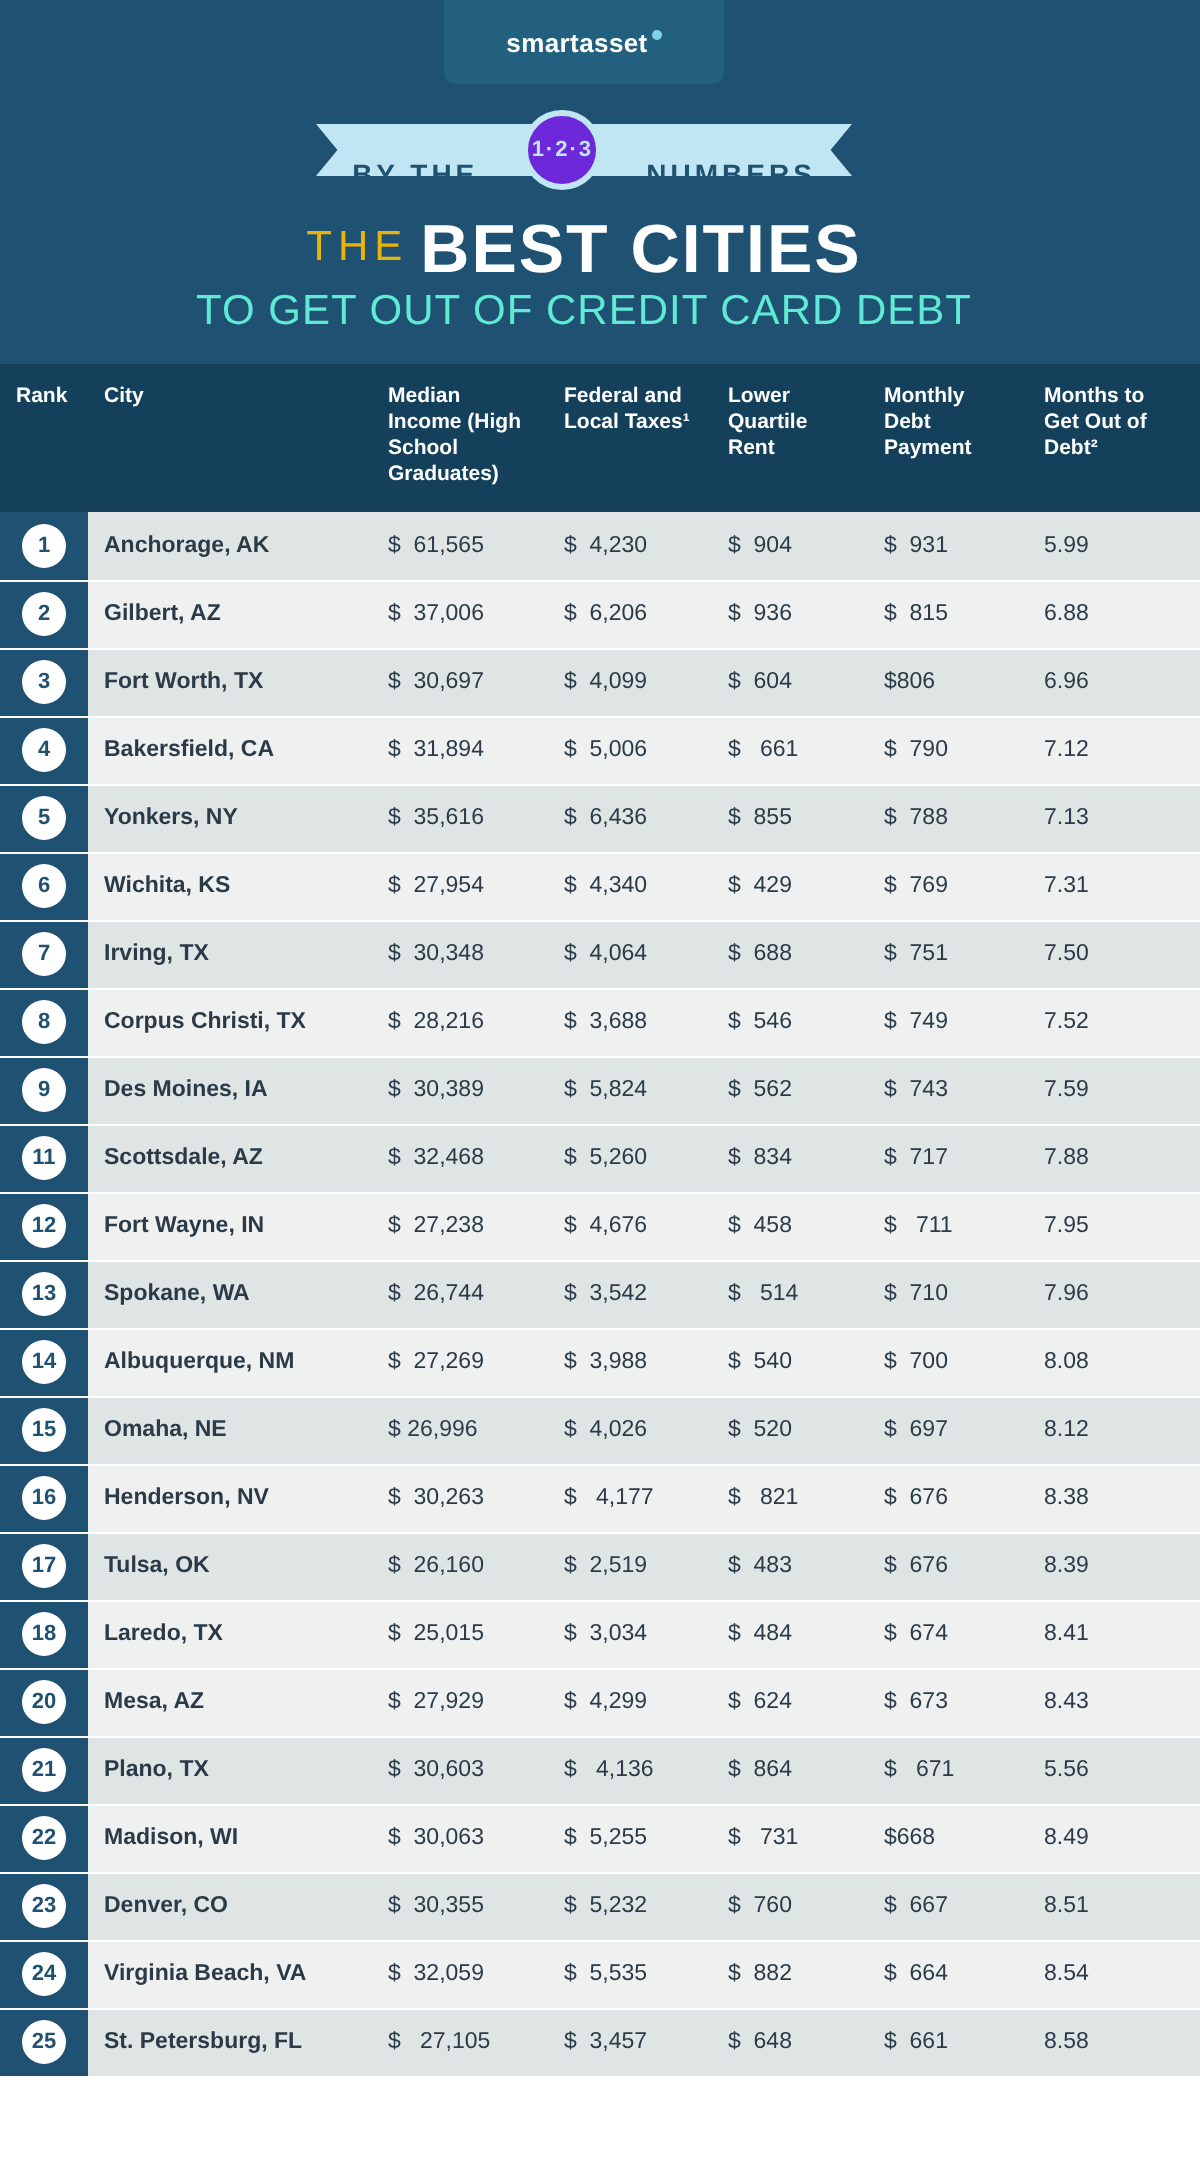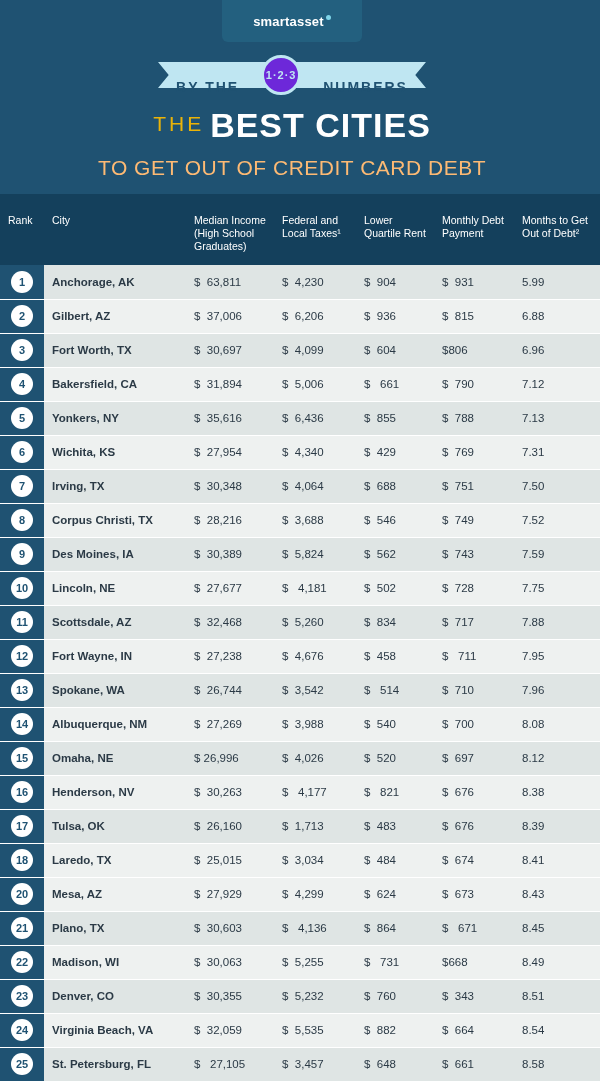--- a/index.html
+++ b/index.html
@@ -113,38 +113,38 @@
     vertical-align: 6px;
     margin-right: 6px;
   }
   .title-line1 .best {
     font-weight: bold;
     letter-spacing: 1px;
   }
   .title-line2 {
     font-size: 21px;
     letter-spacing: 0.5px;
-    margin-top: 12px;
-    color: #fdba74;
+    margin-top: 0;
+    color: #5eead4;
   }
 
   
   table.data {
     width: 600px;
     border-collapse: collapse;
     table-layout: fixed;
   }
   table.data thead th {
     background: #14405c;
     color: #ffffff;
     font-size: 10.5px;
-    font-weight: normal;
+    font-weight: bold;
     text-align: left;
     vertical-align: top;
-    padding: 20px 8px 12px 8px;
+    padding: 10px 8px 12px 8px;
     line-height: 1.25;
     height: 66px;
     margin-left: 32px;
   }
   th.col-rank { width: 44px; text-align: left; padding-left: 8px; }
   th.col-city { width: 142px; }
   th.col-income { width: 88px; }
   th.col-taxes { width: 82px; }
   th.col-rent { width: 78px; }
   th.col-debt { width: 80px; }
@@ -230,21 +230,21 @@
     </tr>
   </thead>
   <tbody id="table-body">
       <tr class="odd">
         <td class="rank">
           <div class="rank-badge">
             <span class="rank-circle">1</span>
           </div>
         </td>
         <td class="city">Anchorage, AK</td>
-        <td class="num">$  63,811</td>
+        <td class="num">$  61,565</td>
         <td class="num">$  4,230</td>
         <td class="num">$  904</td>
         <td class="num">$  931</td>
         <td class="num">5.99</td>
       </tr>
       <tr class="even">
         <td class="rank">
           <div class="rank-badge">
             <span class="rank-circle">2</span>
           </div>
@@ -340,33 +340,20 @@
             <span class="rank-circle">9</span>
           </div>
         </td>
         <td class="city">Des Moines, IA</td>
         <td class="num">$  30,389</td>
         <td class="num">$  5,824</td>
         <td class="num">$  562</td>
         <td class="num">$  743</td>
         <td class="num">7.59</td>
       </tr>
-      <tr class="even">
-        <td class="rank">
-          <div class="rank-badge">
-            <span class="rank-circle">10</span>
-          </div>
-        </td>
-        <td class="city">Lincoln, NE</td>
-        <td class="num">$  27,677</td>
-        <td class="num">$   4,181</td>
-        <td class="num">$  502</td>
-        <td class="num">$  728</td>
-        <td class="num">7.75</td>
-      </tr>
       <tr class="odd">
         <td class="rank">
           <div class="rank-badge">
             <span class="rank-circle">11</span>
           </div>
         </td>
         <td class="city">Scottsdale, AZ</td>
         <td class="num">$  32,468</td>
         <td class="num">$  5,260</td>
         <td class="num">$  834</td>
@@ -439,21 +426,21 @@
         <td class="num">8.38</td>
       </tr>
       <tr class="odd">
         <td class="rank">
           <div class="rank-badge">
             <span class="rank-circle">17</span>
           </div>
         </td>
         <td class="city">Tulsa, OK</td>
         <td class="num">$  26,160</td>
-        <td class="num">$  1,713</td>
+        <td class="num">$  2,519</td>
         <td class="num">$  483</td>
         <td class="num">$  676</td>
         <td class="num">8.39</td>
       </tr>
       <tr class="even">
         <td class="rank">
           <div class="rank-badge">
             <span class="rank-circle">18</span>
           </div>
         </td>
@@ -481,21 +468,21 @@
         <td class="rank">
           <div class="rank-badge">
             <span class="rank-circle">21</span>
           </div>
         </td>
         <td class="city">Plano, TX</td>
         <td class="num">$  30,603</td>
         <td class="num">$   4,136</td>
         <td class="num">$  864</td>
         <td class="num">$   671</td>
-        <td class="num">8.45</td>
+        <td class="num">5.56</td>
       </tr>
       <tr class="even">
         <td class="rank">
           <div class="rank-badge">
             <span class="rank-circle">22</span>
           </div>
         </td>
         <td class="city">Madison, WI</td>
         <td class="num">$  30,063</td>
         <td class="num">$  5,255</td>
@@ -506,21 +493,21 @@
       <tr class="odd">
         <td class="rank">
           <div class="rank-badge">
             <span class="rank-circle">23</span>
           </div>
         </td>
         <td class="city">Denver, CO</td>
         <td class="num">$  30,355</td>
         <td class="num">$  5,232</td>
         <td class="num">$  760</td>
-        <td class="num">$  343</td>
+        <td class="num">$  667</td>
         <td class="num">8.51</td>
       </tr>
       <tr class="even">
         <td class="rank">
           <div class="rank-badge">
             <span class="rank-circle">24</span>
           </div>
         </td>
         <td class="city">Virginia Beach, VA</td>
         <td class="num">$  32,059</td>

